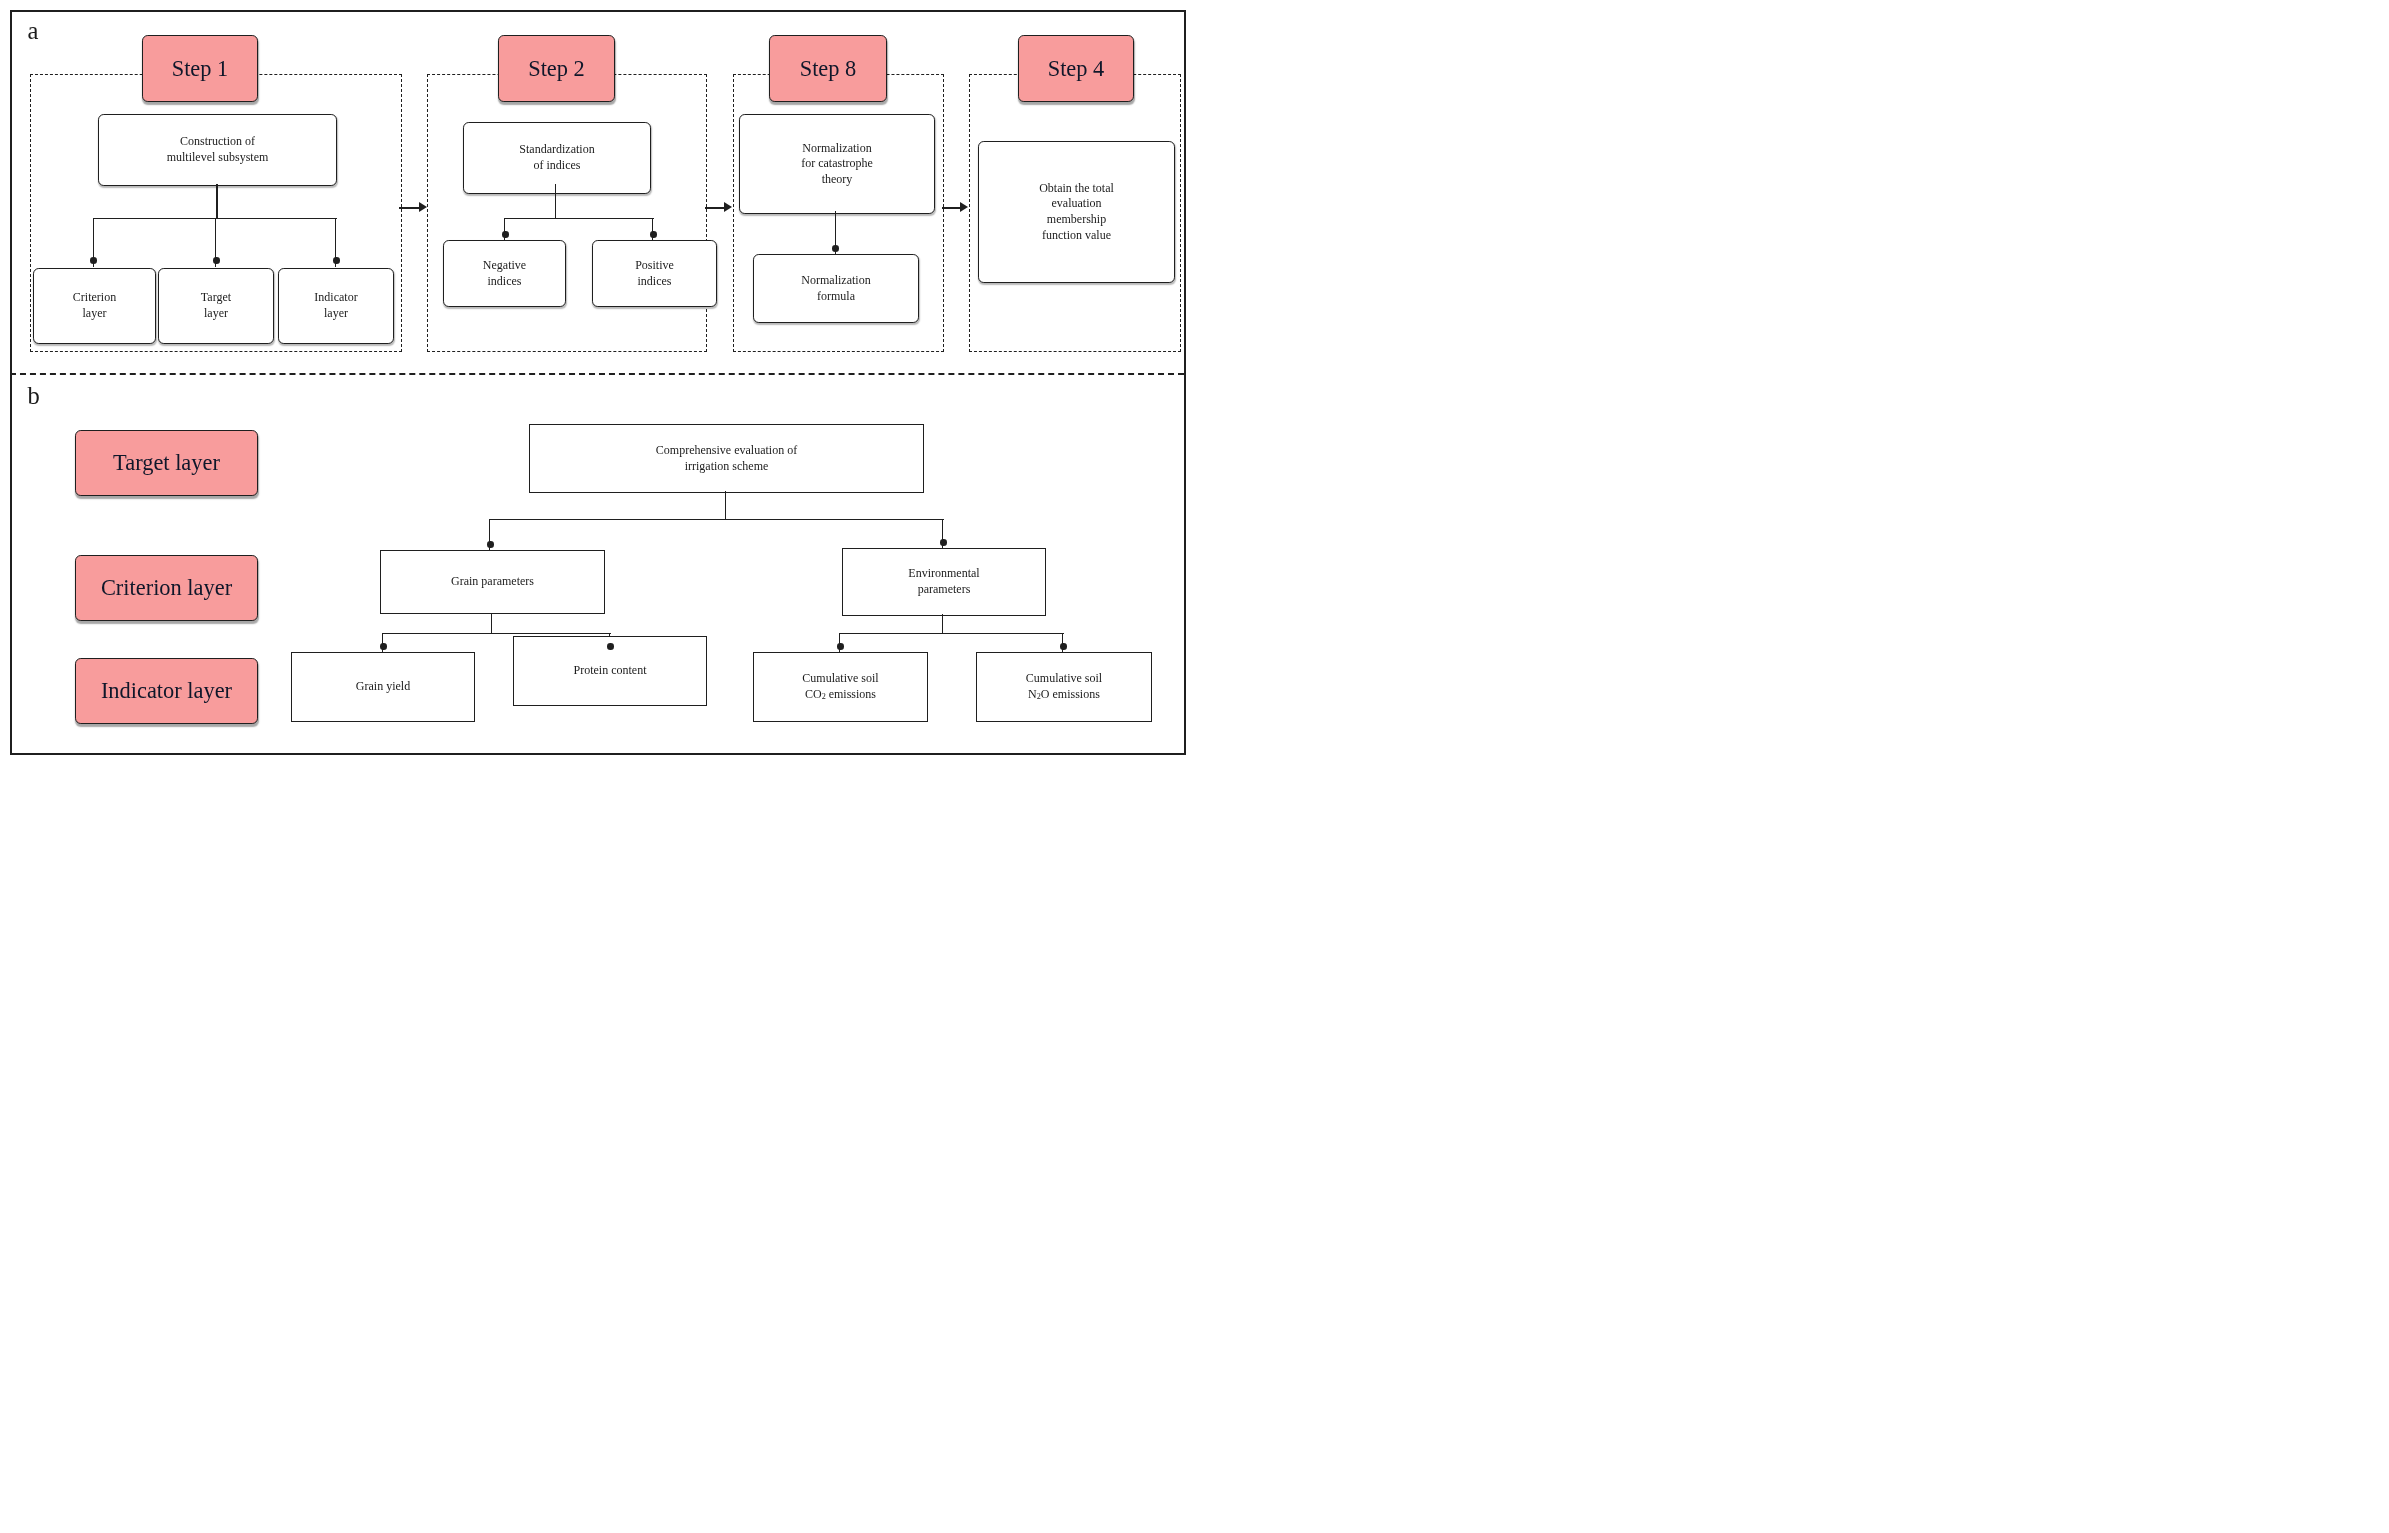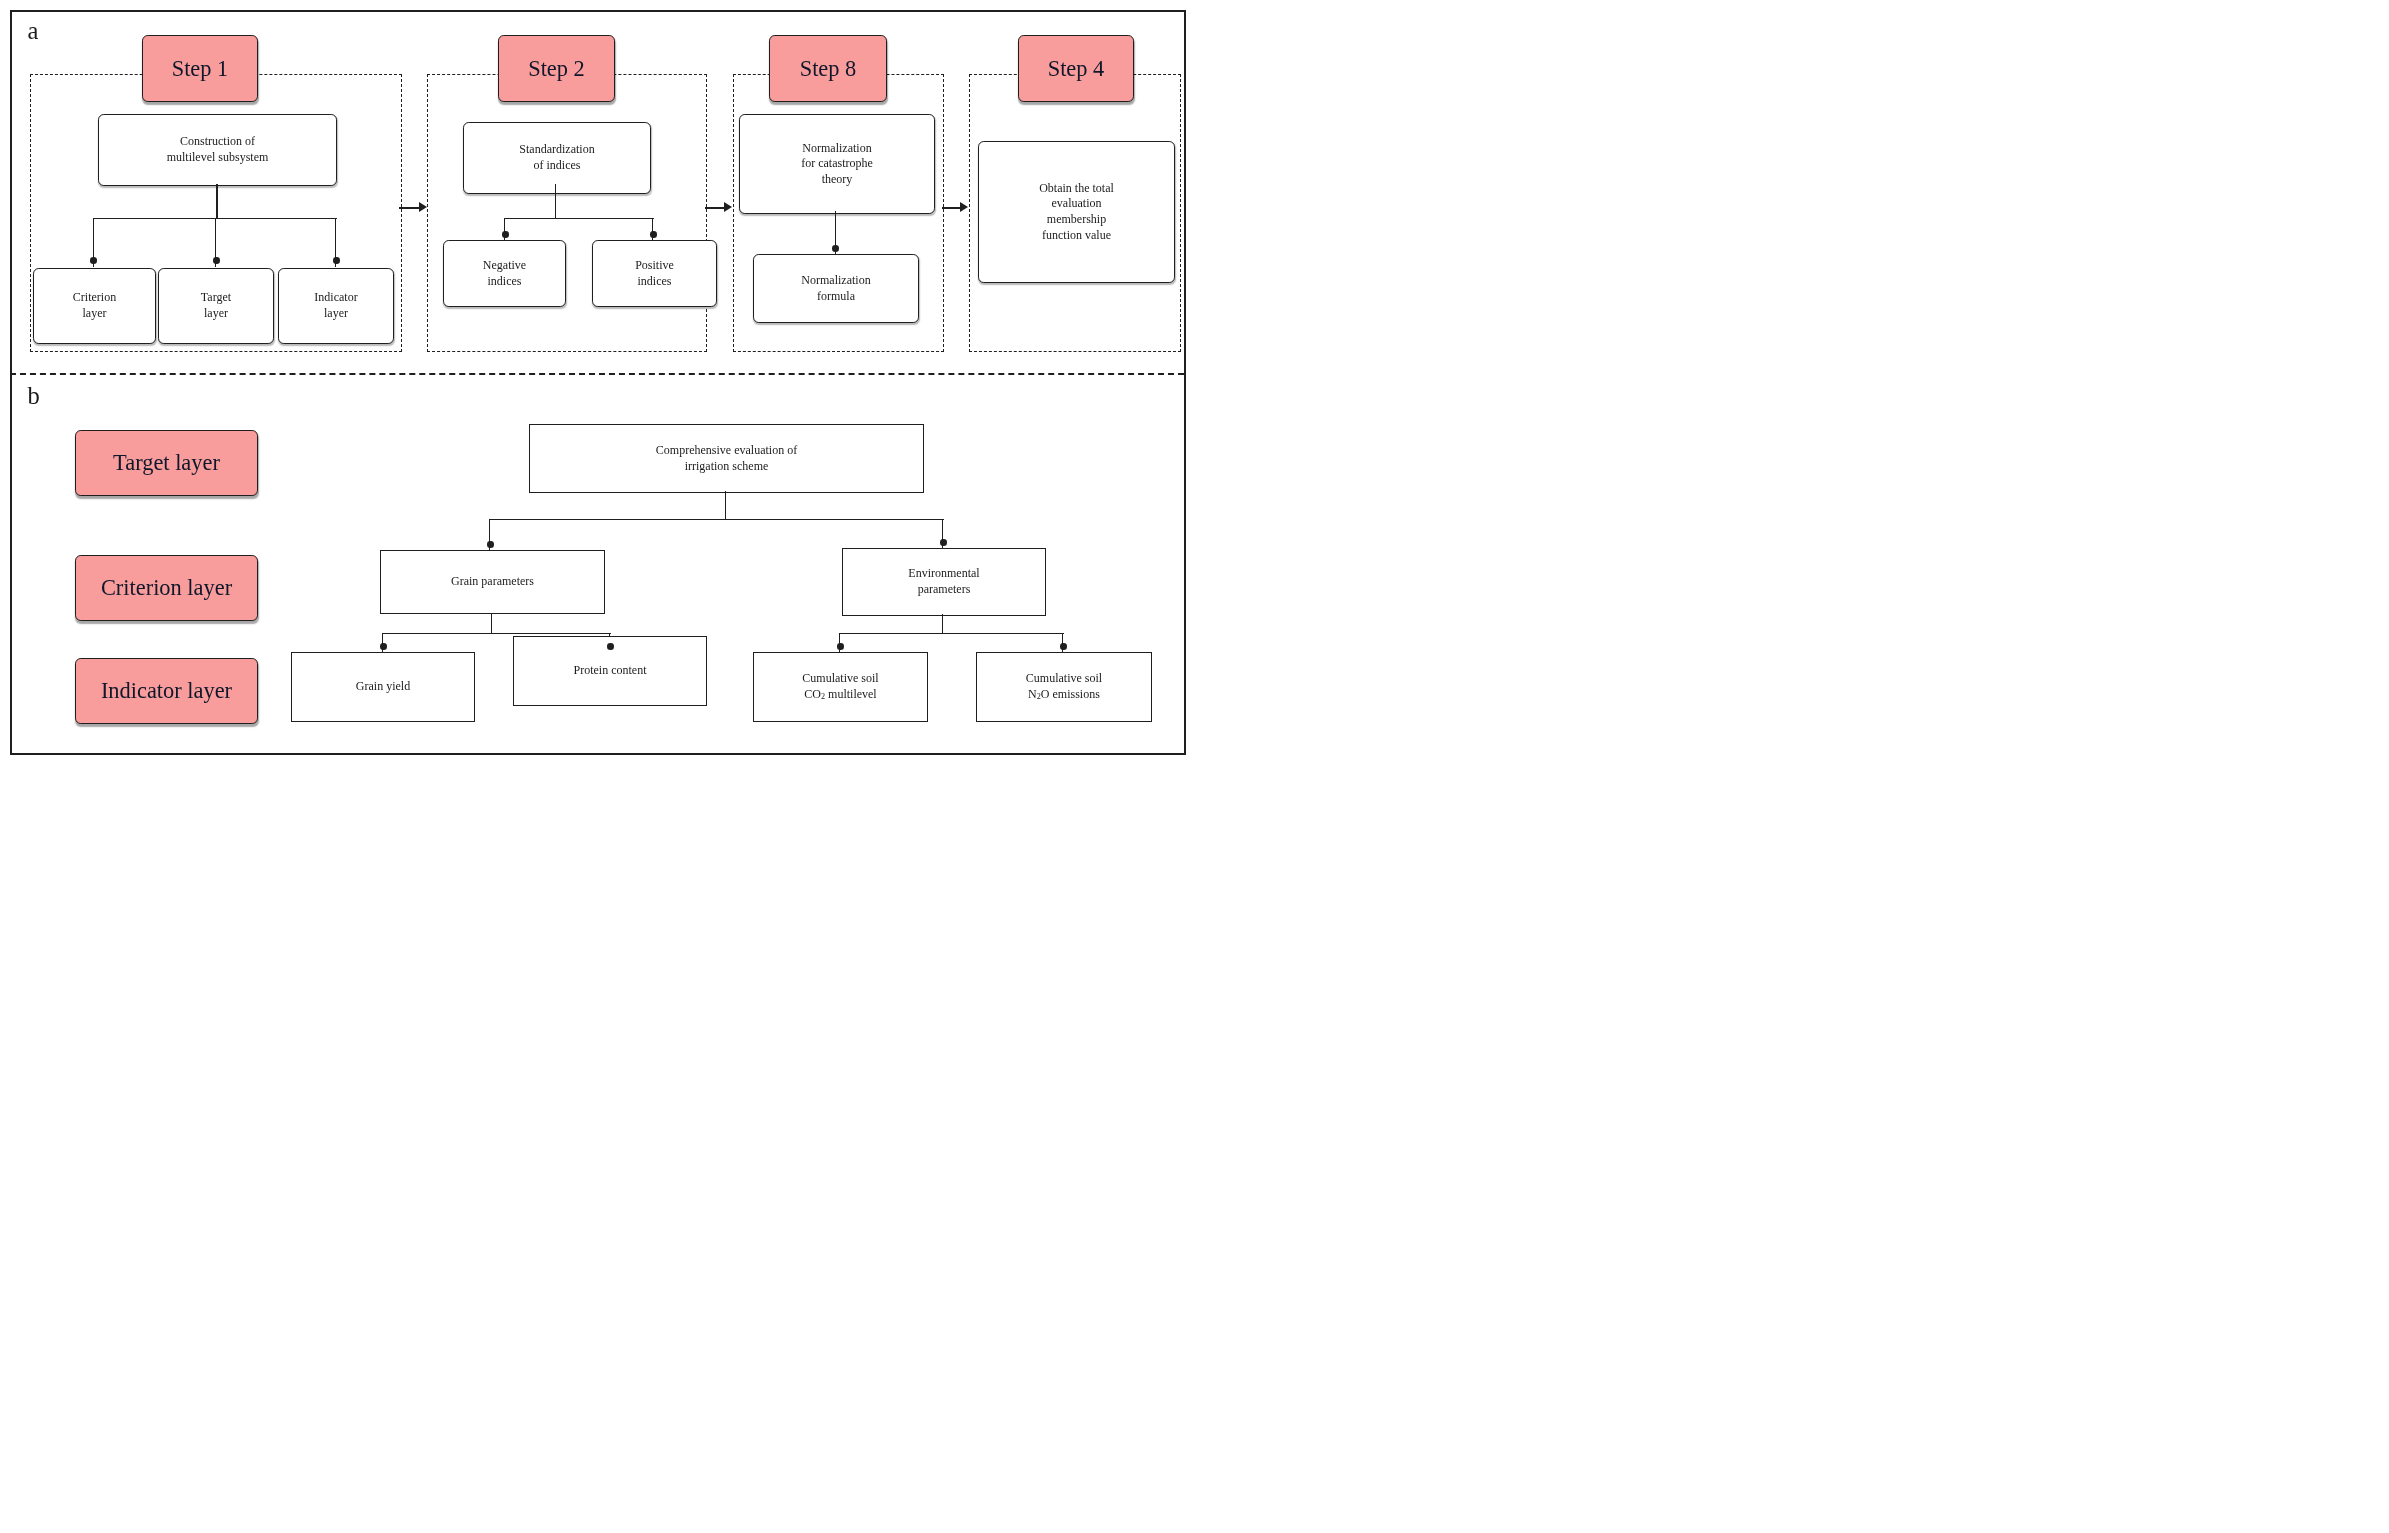--- a/index.html
+++ b/index.html
@@ -171,21 +171,21 @@
 
   <div class="node" style="left:291px; top:652px; width:182px; height:68px;">
       <div>Grain yield</div>
     </div>
   <div class="node" style="left:513px; top:636px; width:192px; height:68px;">
       <div>Protein content</div>
     </div>
 
   <div class="node" style="left:753px; top:652px; width:173px; height:68px;">
     <div>Cumulative soil</div>
-    <div><span>CO</span><sub>2</sub><span> multilevel</span></div>
+    <div><span>CO</span><sub>2</sub><span> emissions</span></div>
   </div>
 
   <div class="node" style="left:976px; top:652px; width:174px; height:68px;">
     <div>Cumulative soil</div>
     <div><span>N</span><sub>2</sub><span>O emissions</span></div>
   </div>
 </div>
 
 
 </body></html>

